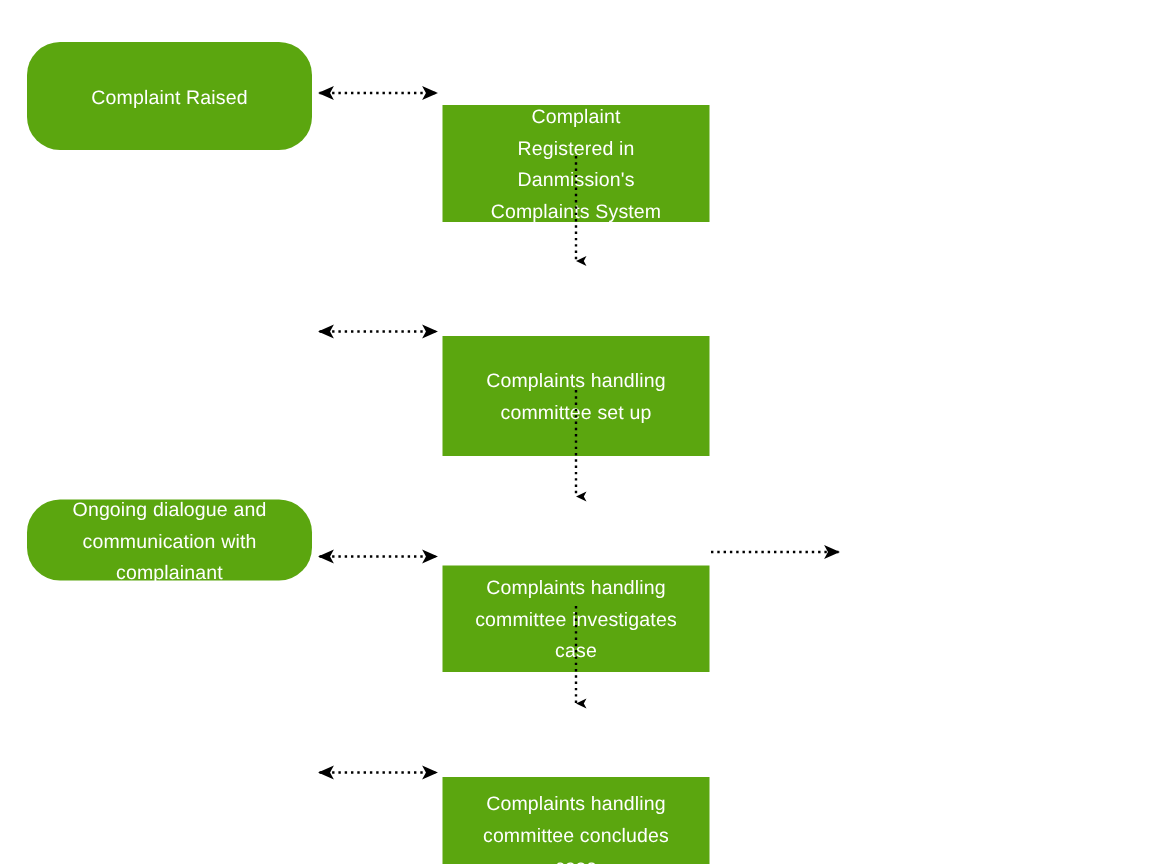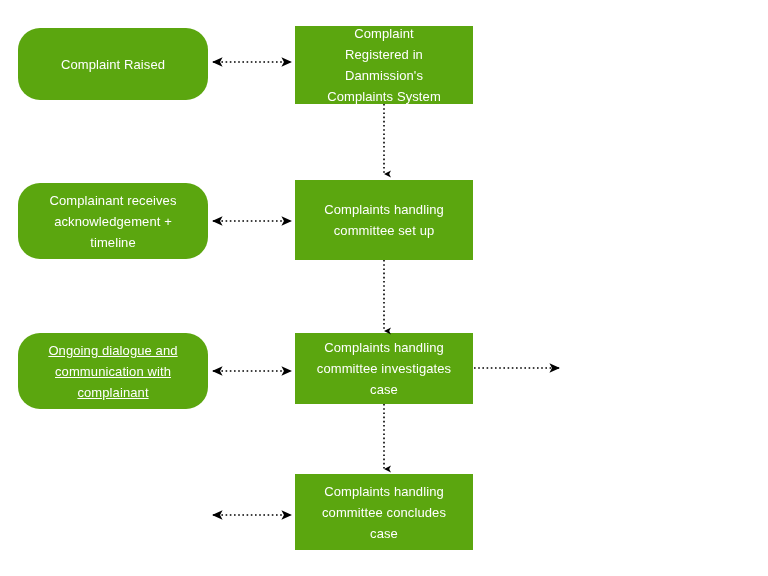--- a/index.html
+++ b/index.html
@@ -36,20 +36,21 @@
     width: 100%;
     padding: 0 10px;
     box-sizing: border-box;
     white-space: pre-line;
   }
   .node.rounded {
     border-radius: 22px;
   }
   .node.rect {
     border-radius: 0;
+    margin-top: 44px;
   }
   .node.diamond {
     background: transparent !important;
   }
   .diamond-shape {
     position: absolute;
     inset: 0;
     z-index: 0;
   }
   .diamond .label {
@@ -99,25 +100,20 @@
 
   <div class="edge" style="left:374px; top:104px; width:20px; height:78px;">
     <svg width="20" height="78" viewBox="0 0 20 78" aria-hidden="true">
       <marker id="ah-dn1" markerWidth="8" markerHeight="8" refX="4" refY="7" orient="auto" markerUnits="userSpaceOnUse">
         <path d="M0.6,0 L4,7 L7.4,0 L4,1.8 Z" fill="#000000"></path>
       </marker>
       <line x1="10" y1="0" x2="10" y2="70" stroke="#000000" stroke-width="1.6" stroke-dasharray="1.6 2.6" marker-end="url(#ah-dn1)"></line>
     </svg>
   </div>
 
-  <div class="node rounded" style="left:18px; top:183px; width:190px; height:76px; background:#5ba60f;">
-    <span class="label">Complainant receives
-acknowledgement +
-timeline</span>
-  </div>
 
   <div class="edge" style="left:206px; top:211px; width:92px; height:20px;">
     <svg width="92" height="20" viewBox="0 0 92 20" aria-hidden="true">
       <line x1="7" y1="10" x2="85" y2="10" stroke="#000000" stroke-width="1.6" stroke-dasharray="1.6 2.6" stroke-linecap="butt" marker-end="url(#ah-r)" marker-start="url(#ah-l)"></line>
     </svg>
   </div>
 
   <div class="node rect" style="left:295px; top:180px; width:178px; height:80px; background:#5ba60f;">
     <span class="label">Complaints handling
 committee set up</span>
@@ -125,21 +121,21 @@
 
   <div class="edge" style="left:374px; top:260px; width:20px; height:80px;">
     <svg width="20" height="80" viewBox="0 0 20 80" aria-hidden="true">
       <marker id="ah-dn2" markerWidth="8" markerHeight="8" refX="4" refY="7" orient="auto" markerUnits="userSpaceOnUse">
         <path d="M0.6,0 L4,7 L7.4,0 L4,1.8 Z" fill="#000000"></path>
       </marker>
       <line x1="10" y1="0" x2="10" y2="71" stroke="#000000" stroke-width="1.6" stroke-dasharray="1.6 2.6" marker-end="url(#ah-dn2)"></line>
     </svg>
   </div>
 
-  <div class="node rounded" style="left:18px; top:333px; width:190px; height:76px; background:#5ba60f;text-decoration:underline;">
+  <div class="node rounded" style="left:18px; top:333px; width:190px; height:54px; background:#5ba60f;">
     <span class="label">Ongoing dialogue and
 communication with
 complainant</span>
   </div>
 
   <div class="edge" style="left:206px; top:361px; width:92px; height:20px;">
     <svg width="92" height="20" viewBox="0 0 92 20" aria-hidden="true">
       <line x1="7" y1="10" x2="85" y2="10" stroke="#000000" stroke-width="1.6" stroke-dasharray="1.6 2.6" stroke-linecap="butt" marker-end="url(#ah-r)" marker-start="url(#ah-l)"></line>
     </svg>
   </div>

